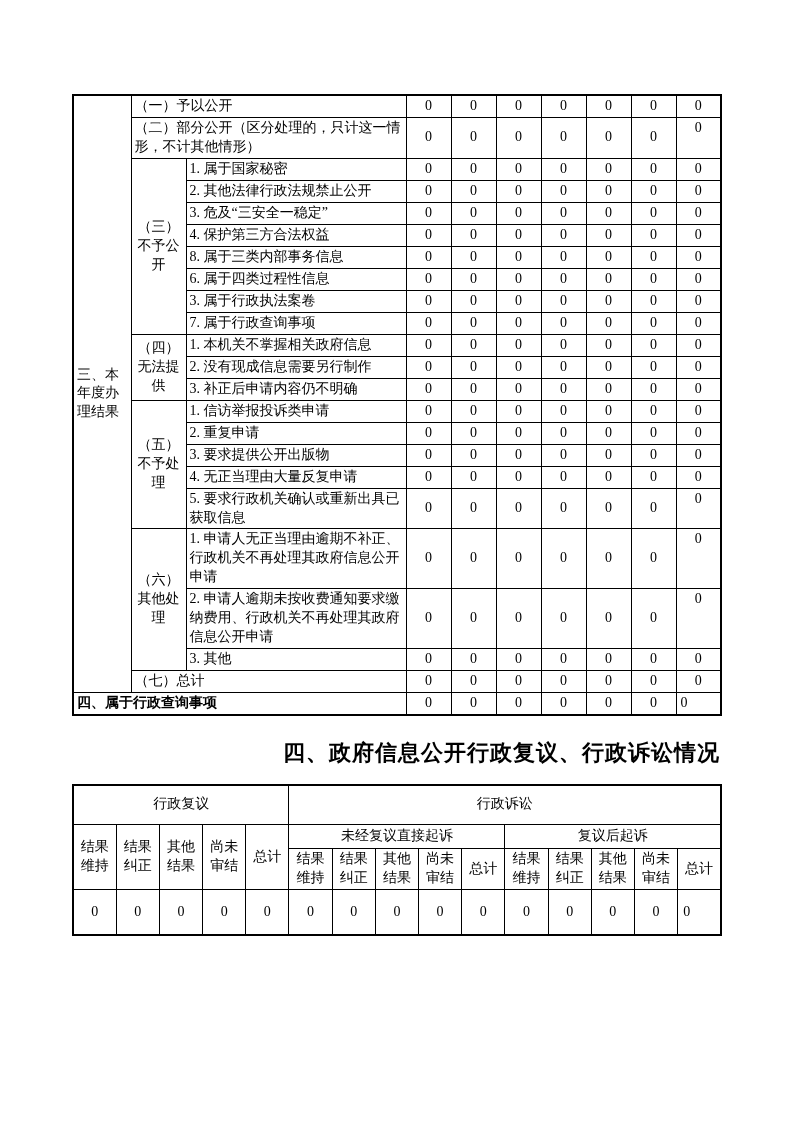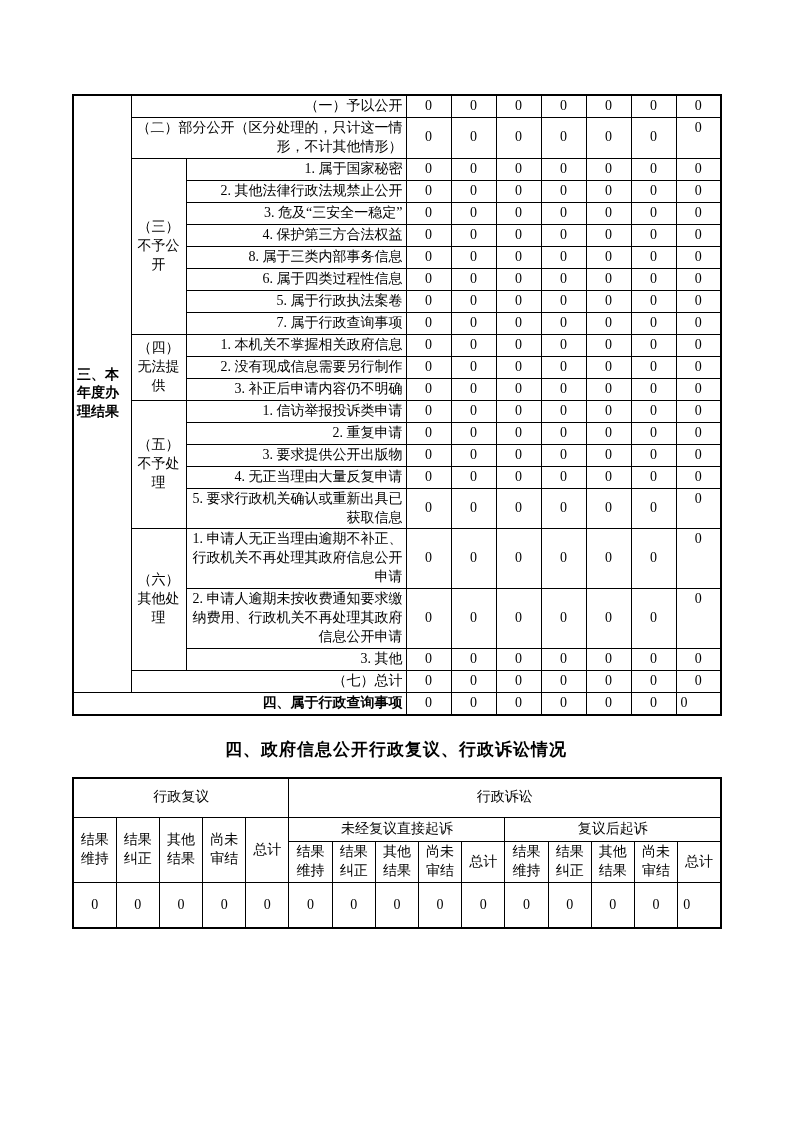--- a/index.html
+++ b/index.html
@@ -10,31 +10,31 @@
   }
   .content { position:absolute; left:72px; top:94px; width:648px; }
 
   table { border-collapse:collapse; table-layout:fixed; width:648px; background:#fff; }
   .t1 { border:2px solid #000; }
   .t1 td {
     border:1px solid #000; font-size:14px; line-height:1.35;
     padding:1px 3px; vertical-align:middle; overflow:hidden; word-break:break-all;
   }
   .t1 tr { height:22px; }
-  .t1 .lab { text-align:right; }
+  .t1 .lab { text-align:left; }
   .t1 .grp { text-align:center; vertical-align:middle; }
-  .t1 .side { font-weight:bold; text-align:left; vertical-align:middle; }
+  .t1 .side { font-weight:normal; text-align:left; vertical-align:middle; }
   .t1 .v { text-align:center; padding:1px 2px; }
   .t1 .top { vertical-align:top; }
   .t1 .left { text-align:left; padding-left:4px; }
   .t1 .bold { font-weight:bold; }
 
   .heading {
-    margin:22px 0 16px 0; text-align:center; font-weight:bold;
-    font-size:17px; letter-spacing:1px;
+    margin:22px 0 16px 0; text-align:right; font-weight:bold;
+    font-size:22px; letter-spacing:1px;
   }
 
   .t2 { border:2px solid #000; }
   .t2 th, .t2 td {
     border:1px solid #000; font-size:14px; font-weight:normal;
     text-align:center; vertical-align:middle; padding:1px 2px;
     line-height:1.35; word-break:break-all;
   }
   .t2 .h1 { height:40px; }
   .t2 .h2 { height:24px; }
@@ -133,21 +133,21 @@
         <td class="lab">6. 属于四类过程性信息</td>
       <td class="v">0</td>
           <td class="v">0</td>
           <td class="v">0</td>
           <td class="v">0</td>
           <td class="v">0</td>
           <td class="v">0</td>
           <td class="v">0</td>
         </tr>
       <tr>
-        <td class="lab">5. 属于行政执法案卷</td>
+        <td class="lab">3. 属于行政执法案卷</td>
       <td class="v">0</td>
           <td class="v">0</td>
           <td class="v">0</td>
           <td class="v">0</td>
           <td class="v">0</td>
           <td class="v">0</td>
           <td class="v">0</td>
         </tr>
       <tr>
         <td class="lab">7. 属于行政查询事项</td>

